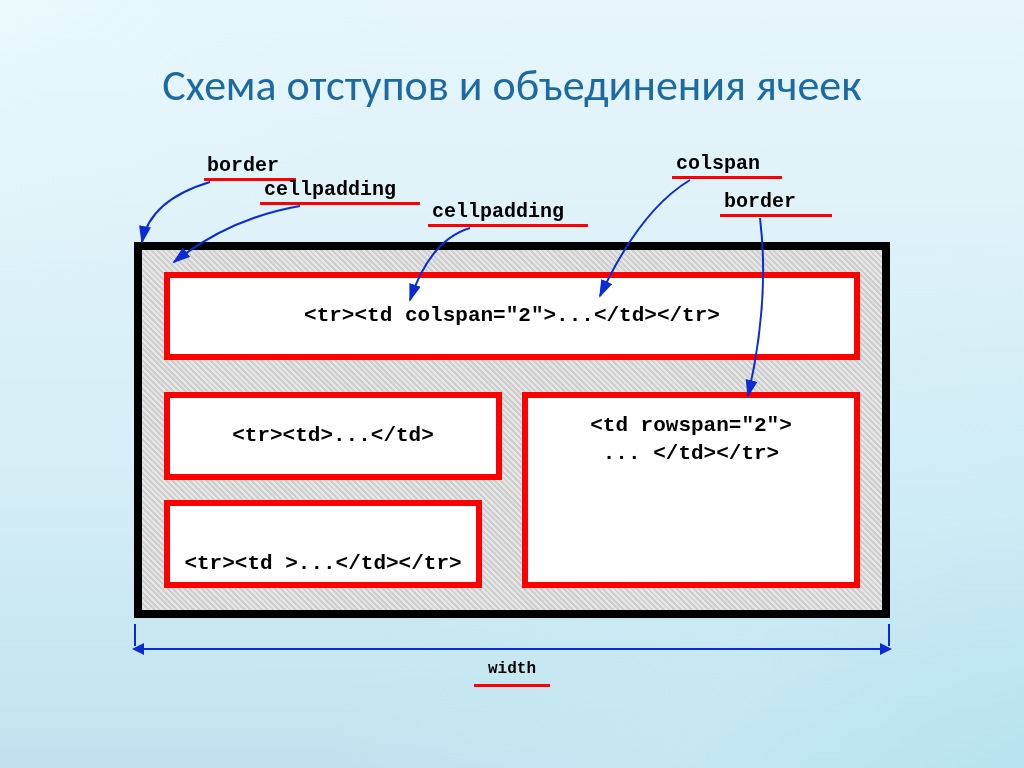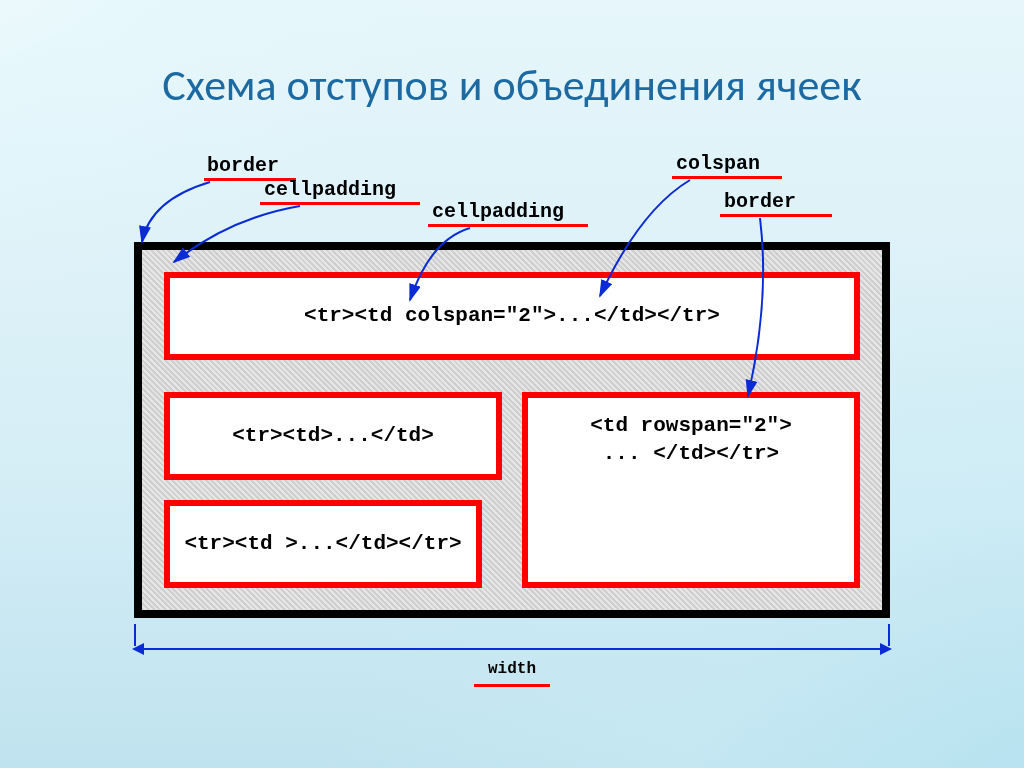--- a/index.html
+++ b/index.html
@@ -78,21 +78,21 @@
     text-align: center;
     display: flex;
     align-items: center;
     justify-content: center;
     line-height: 1.35;
     padding: 4px 8px;
   }
 
   .cell.row1 { left: 22px; top: 22px;  width: 696px; height: 88px; }
   .cell.row2 { left: 22px; top: 142px; width: 338px; height: 88px; }
-  .cell.row3 { left: 22px; top: 250px; width: 318px; height: 88px; }
+  .cell.row3 { left: 22px; top: 250px; width: 318px; height: 88px; align-items: flex-end; }
   .cell.rowspan {
     left: 380px; top: 142px; width: 338px; height: 196px;
     align-items: flex-start;
     padding-top: 14px;
   }
   .rowspan .txt { white-space: pre-line; }
 
   
   .width-measure {
     position: absolute;

